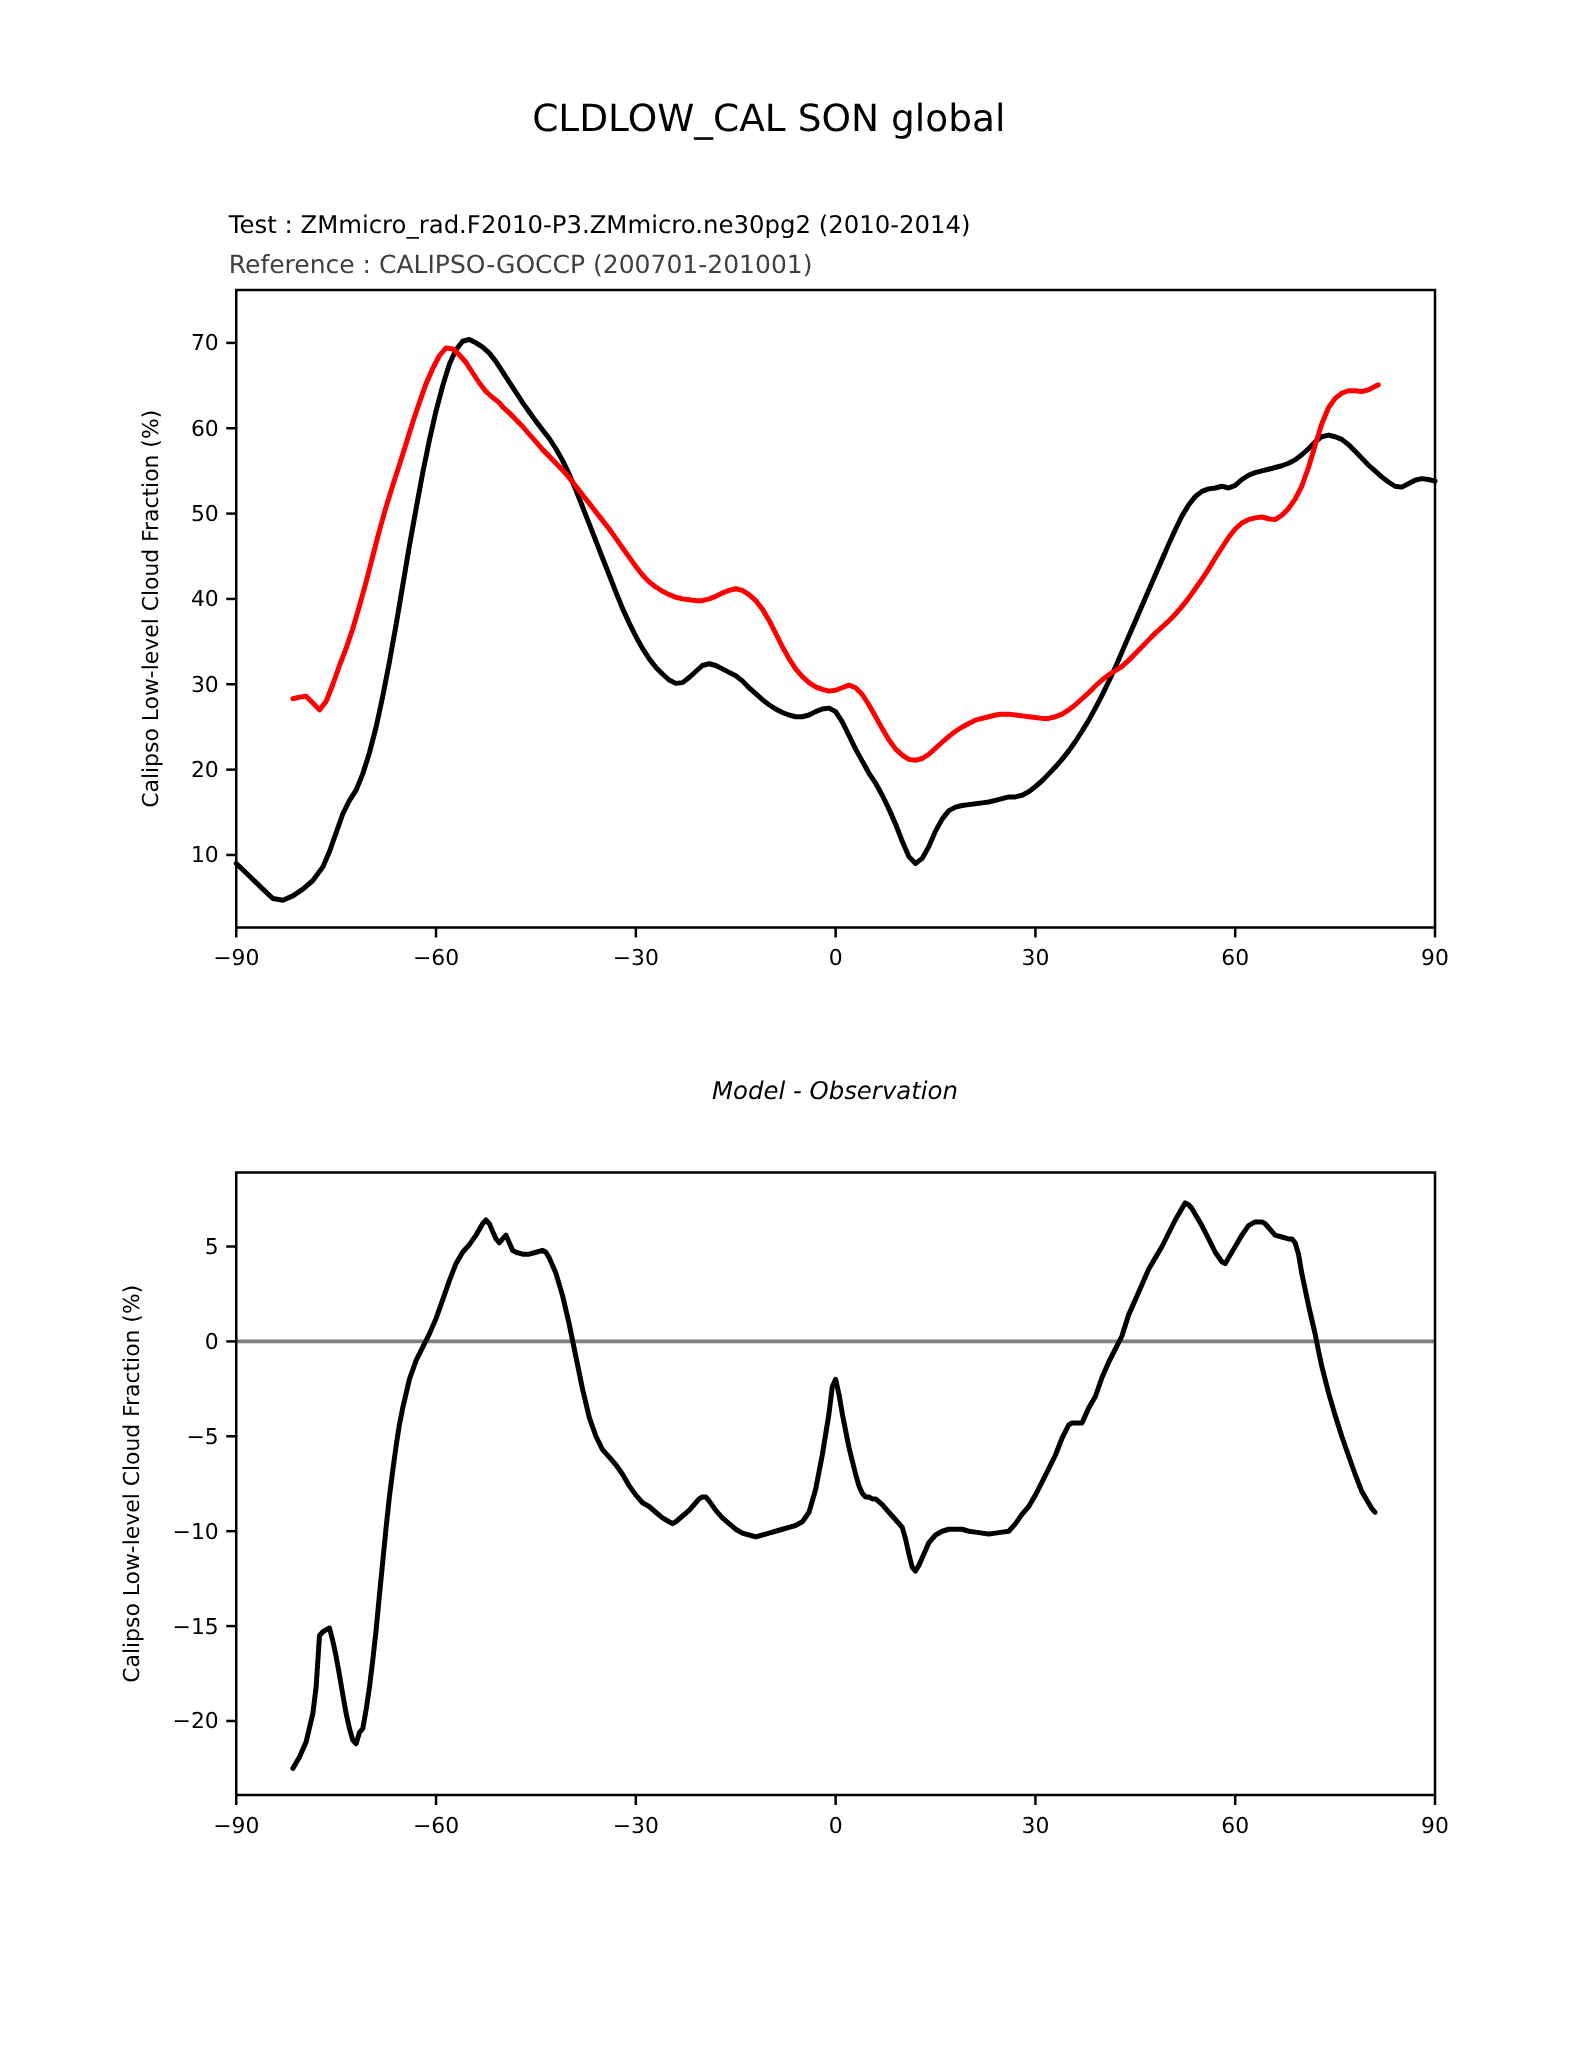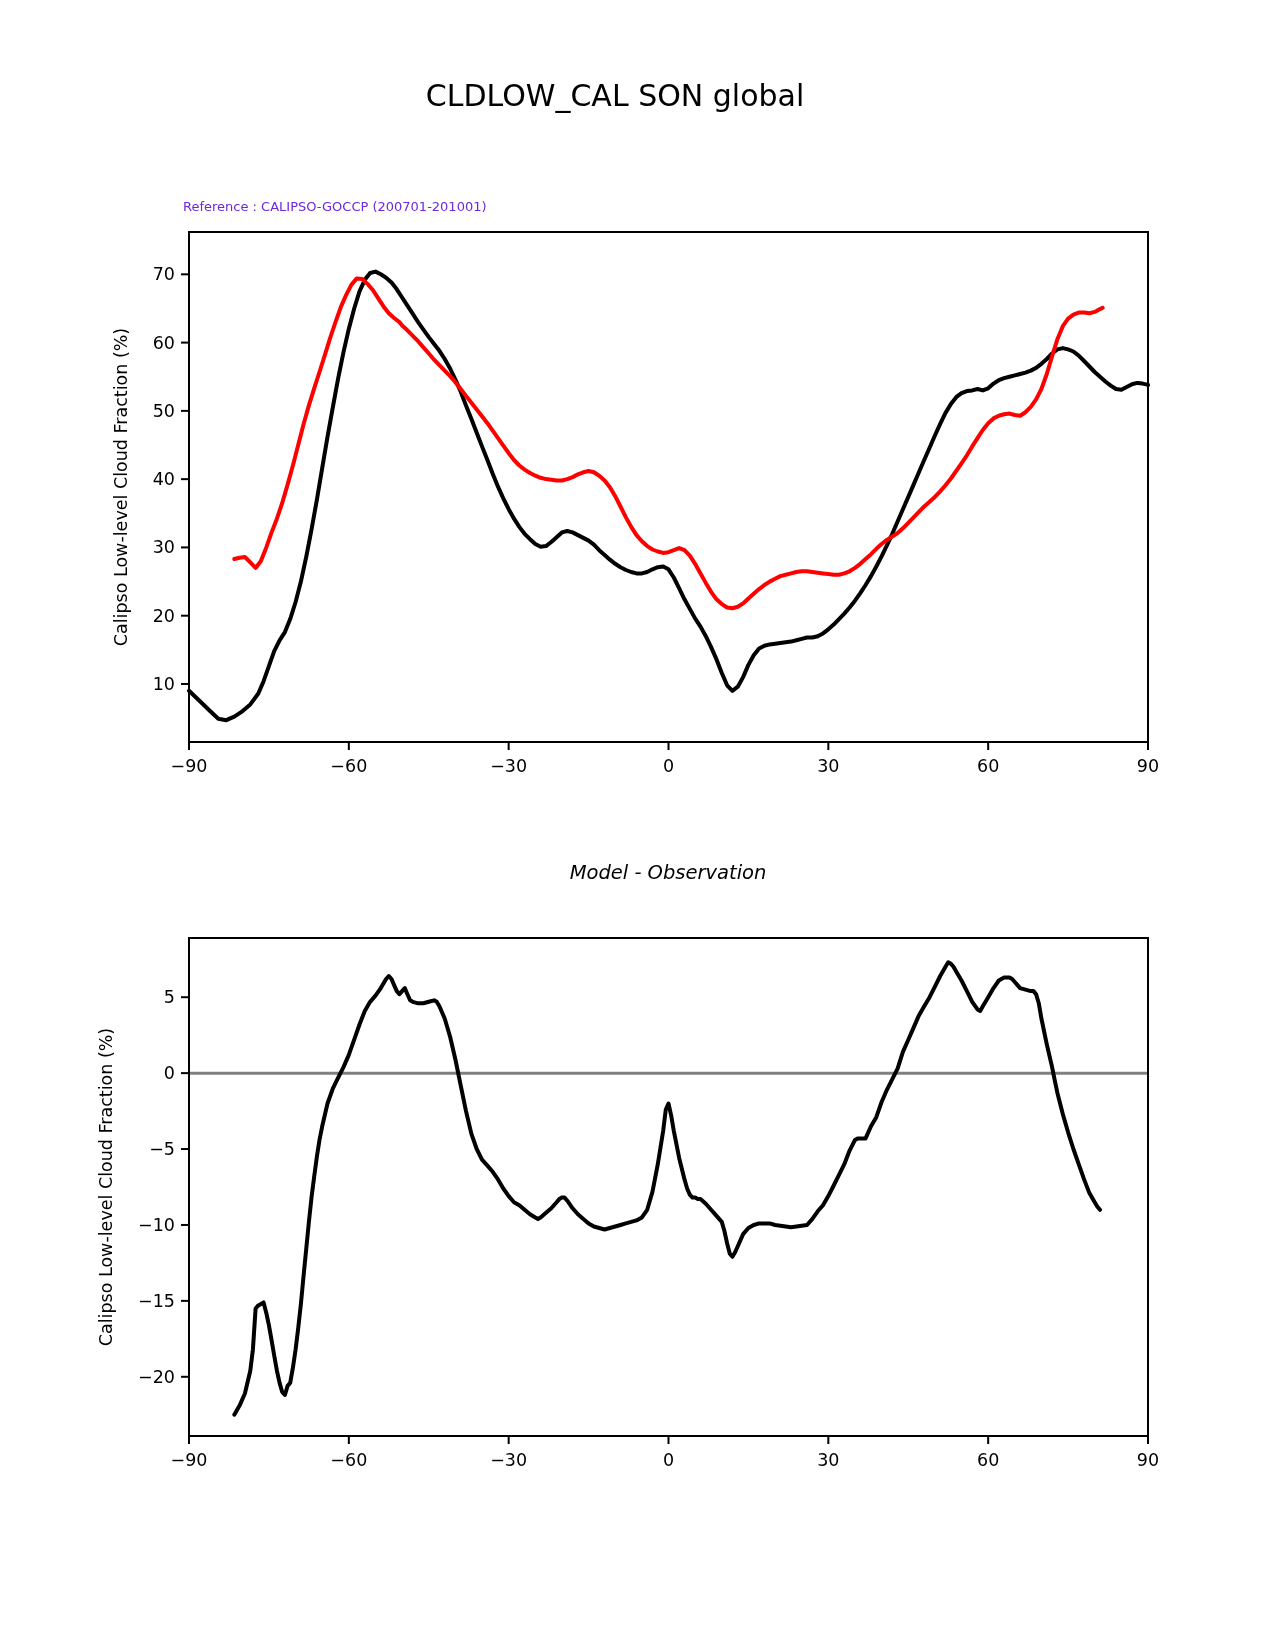--- a/index.html
+++ b/index.html
@@ -1,34 +1,35 @@
 <!DOCTYPE html>
 <html><head>
 <meta charset="utf-8">
 <style>
   html,body{margin:0;padding:0;background:#ffffff;}
   .figure{position:relative;width:1275px;height:1650px;background:#ffffff;overflow:hidden;
           font-family:"DejaVu Sans","Liberation Sans",sans-serif;color:#000;}
   .fig-title{position:absolute;left:615px;top:78px;transform:translateX(-50%);
              font-size:30px;white-space:nowrap;}
   .sub-test{position:absolute;left:183px;top:168px;font-size:19.5px;white-space:nowrap;color:#000;}
-  .sub-ref{position:absolute;left:183px;top:199px;font-size:13px;white-space:nowrap;color:#6d28d9;}
+  .sub-ref{position:absolute;left:183px;top:199px;font-size:20px;white-space:nowrap;color:#404040;}
   .ax2-title{position:absolute;left:668px;top:861px;transform:translateX(-50%);
              font-size:19.5px;white-space:nowrap;font-style:italic;}
   .ylab1{position:absolute;left:121px;top:487px;transform:translate(-50%,-50%) rotate(-90deg);
          font-size:17.5px;white-space:nowrap;}
   .ylab2{position:absolute;left:106px;top:1187px;transform:translate(-50%,-50%) rotate(-90deg);
          font-size:17.5px;white-space:nowrap;}
   svg text{font-family:"DejaVu Sans","Liberation Sans",sans-serif;font-size:17.5px;fill:#000;}
 </style>
 </head>
 <body>
 
 <div class="figure">
   <div class="fig-title">CLDLOW_CAL SON global</div>
+  <div class="sub-test">Test : ZMmicro_rad.F2010-P3.ZMmicro.ne30pg2 (2010-2014)</div>
   <div class="sub-ref">Reference : CALIPSO-GOCCP (200701-201001)</div>
   <div class="ylab1">Calipso Low-level Cloud Fraction (%)</div>
   <div class="ylab2">Calipso Low-level Cloud Fraction (%)</div>
   <div class="ax2-title">Model - Observation</div>
   <svg id="plots" width="1275" height="1650" viewBox="0 0 1275 1650">
       <g>
         <polyline points="189.0,690.8 199.7,701.0 210.3,711.3 218.3,718.8 226.3,720.2 234.3,716.7 242.3,711.3 250.3,704.4 258.3,693.5 263.6,681.2 268.9,666.2 274.2,651.2 279.6,640.3 284.9,632.1 290.2,619.1 295.6,602.0 300.9,581.6 306.2,557.0 311.5,529.7 316.9,499.6 322.2,468.2 327.5,436.8 332.9,406.8 338.2,378.1 343.5,352.2 348.8,328.9 354.2,308.5 359.5,291.4 364.8,279.8 370.1,273.0 375.5,271.6 380.8,274.3 386.1,277.7 391.5,282.5 396.8,289.3 402.1,297.5 407.4,305.7 412.8,313.9 418.1,322.1 423.4,329.6 428.8,337.1 434.1,344.0 439.4,350.8 444.7,359.0 450.1,368.5 455.4,379.5 460.7,391.8 466.0,405.4 471.4,419.1 476.7,432.7 482.0,446.4 487.4,460.0 492.7,473.7 498.0,486.7 503.3,498.3 508.7,509.2 514.0,518.7 519.3,526.9 524.6,533.8 530.0,539.2 535.3,544.0 540.6,546.7 546.0,546.1 551.3,542.0 556.6,537.2 561.9,532.4 567.3,531.0 572.6,532.4 577.9,535.1 583.3,537.9 588.6,540.6 593.9,544.7 599.2,550.2 604.6,554.9 609.9,559.7 615.2,563.8 620.5,567.2 625.9,570.0 631.2,572.0 636.5,573.4 641.9,573.4 647.2,572.0 652.5,569.3 657.8,567.2 663.2,566.5 668.5,569.3 673.8,577.5 679.2,588.4 684.5,599.3 689.8,608.9 695.1,618.4 700.5,626.6 705.8,636.2 711.1,647.1 716.5,659.4 721.8,673.0 727.1,685.3 732.4,690.8 737.8,686.7 743.1,677.1 748.4,664.9 753.7,655.3 759.1,648.5 764.4,645.7 769.7,644.4 775.1,643.7 780.4,643.0 785.7,642.3 791.0,641.6 796.4,640.3 801.7,638.9 807.0,637.5 812.4,637.5 817.7,636.2 823.0,633.4 828.3,629.3 833.7,624.6 839.0,619.1 844.3,613.6 849.6,607.5 855.0,600.7 860.3,593.2 865.6,585.0 871.0,576.1 876.3,566.5 881.6,556.3 886.9,545.4 892.3,533.8 897.6,521.5 902.9,509.2 908.3,496.9 913.6,484.6 918.9,472.3 924.2,460.0 929.6,447.7 934.9,435.5 940.2,423.8 945.5,412.9 950.9,404.0 956.2,397.2 961.5,393.1 966.9,391.1 972.2,390.4 977.5,389.0 982.8,390.4 988.2,388.3 993.5,383.6 998.8,380.2 1004.1,378.1 1009.5,376.7 1014.8,375.4 1020.1,374.0 1025.5,372.6 1030.8,370.6 1036.1,367.9 1041.4,363.8 1046.8,359.0 1052.1,353.5 1057.4,349.4 1062.8,348.1 1068.1,349.4 1073.4,351.5 1078.7,355.6 1084.1,361.0 1089.4,366.5 1094.7,372.0 1100.0,376.7 1105.4,381.5 1110.7,385.6 1116.0,389.0 1121.4,389.7 1126.7,387.0 1132.0,384.2 1137.3,382.9 1142.7,383.6 1148.0,384.9" fill="none" stroke="#000000" stroke-width="4" stroke-linejoin="round" stroke-linecap="round"></polyline>
         <polyline points="234.3,559.0 239.6,557.7 244.9,557.0 250.3,562.4 255.6,567.9 260.9,561.1 266.3,547.4 271.6,532.4 276.9,518.7 282.2,503.0 287.6,484.6 292.9,465.5 298.2,445.0 303.5,424.5 308.9,405.4 314.2,388.3 319.5,372.0 324.9,354.9 330.2,337.8 335.5,322.1 340.8,307.1 346.2,294.8 351.5,284.6 356.8,278.4 362.2,279.1 367.5,283.9 372.8,290.0 378.1,298.2 383.5,306.4 388.8,313.2 394.1,318.0 399.4,322.1 402.1,325.5 407.4,330.3 412.8,335.8 418.1,341.2 423.4,347.4 428.8,353.5 434.1,359.7 439.4,365.1 444.7,370.6 450.1,376.1 455.4,382.2 460.7,389.0 466.0,395.9 471.4,402.7 476.7,409.5 482.0,416.3 487.4,423.2 492.7,430.7 498.0,438.2 503.3,445.7 508.7,453.2 514.0,460.0 519.3,465.5 524.6,469.6 530.0,473.0 535.3,475.7 540.6,477.8 546.0,479.1 551.3,479.8 556.6,480.5 561.9,480.5 567.3,479.1 572.6,477.1 577.9,474.4 583.3,472.3 588.6,471.0 593.9,472.3 599.2,475.7 604.6,480.5 609.9,487.3 615.2,496.2 620.5,506.5 625.9,517.4 631.2,526.9 636.5,535.1 641.9,541.3 647.2,546.1 652.5,549.5 657.8,551.5 663.2,552.9 668.5,552.2 673.8,550.2 679.2,548.1 684.5,550.2 689.8,555.6 695.1,563.8 700.5,573.4 705.8,582.9 711.1,591.8 716.5,599.3 721.8,604.1 727.1,607.5 732.4,608.2 737.8,606.8 743.1,603.4 748.4,598.6 753.7,593.8 759.1,589.1 764.4,585.0 769.7,581.6 775.1,578.8 780.4,576.1 785.7,574.7 791.0,573.4 796.4,572.0 801.7,571.3 807.0,571.3 812.4,572.0 817.7,572.7 823.0,573.4 828.3,574.0 833.7,574.7 839.0,574.7 844.3,573.4 849.6,571.3 855.0,567.9 860.3,563.8 865.6,559.0 871.0,554.2 876.3,548.8 881.6,544.0 886.9,539.9 892.3,536.5 897.6,533.1 902.9,528.3 908.3,522.8 913.6,517.4 918.9,511.9 924.2,506.5 929.6,501.7 934.9,496.9 940.2,491.4 945.5,485.3 950.9,478.5 956.2,471.0 961.5,463.4 966.9,455.3 972.2,446.4 977.5,438.2 982.8,430.0 988.2,423.2 993.5,418.4 998.8,415.7 1004.1,414.3 1009.5,413.6 1014.8,415.0 1020.1,415.7 1025.5,412.2 1030.8,406.8 1036.1,399.3 1041.4,389.0 1046.8,374.0 1052.1,356.3 1057.4,339.2 1062.8,326.2 1068.1,318.7 1073.4,314.6 1078.7,312.6 1084.1,312.6 1089.4,313.2 1094.7,311.9 1100.0,309.1 1102.7,307.8" fill="none" stroke="#ff0000" stroke-width="4" stroke-linejoin="round" stroke-linecap="round"></polyline>
         <rect x="189" y="232" width="959" height="510" fill="none" stroke="#000" stroke-width="2"></rect>
         <line x1="189" y1="742" x2="189" y2="750" stroke="#000" stroke-width="2"></line>

